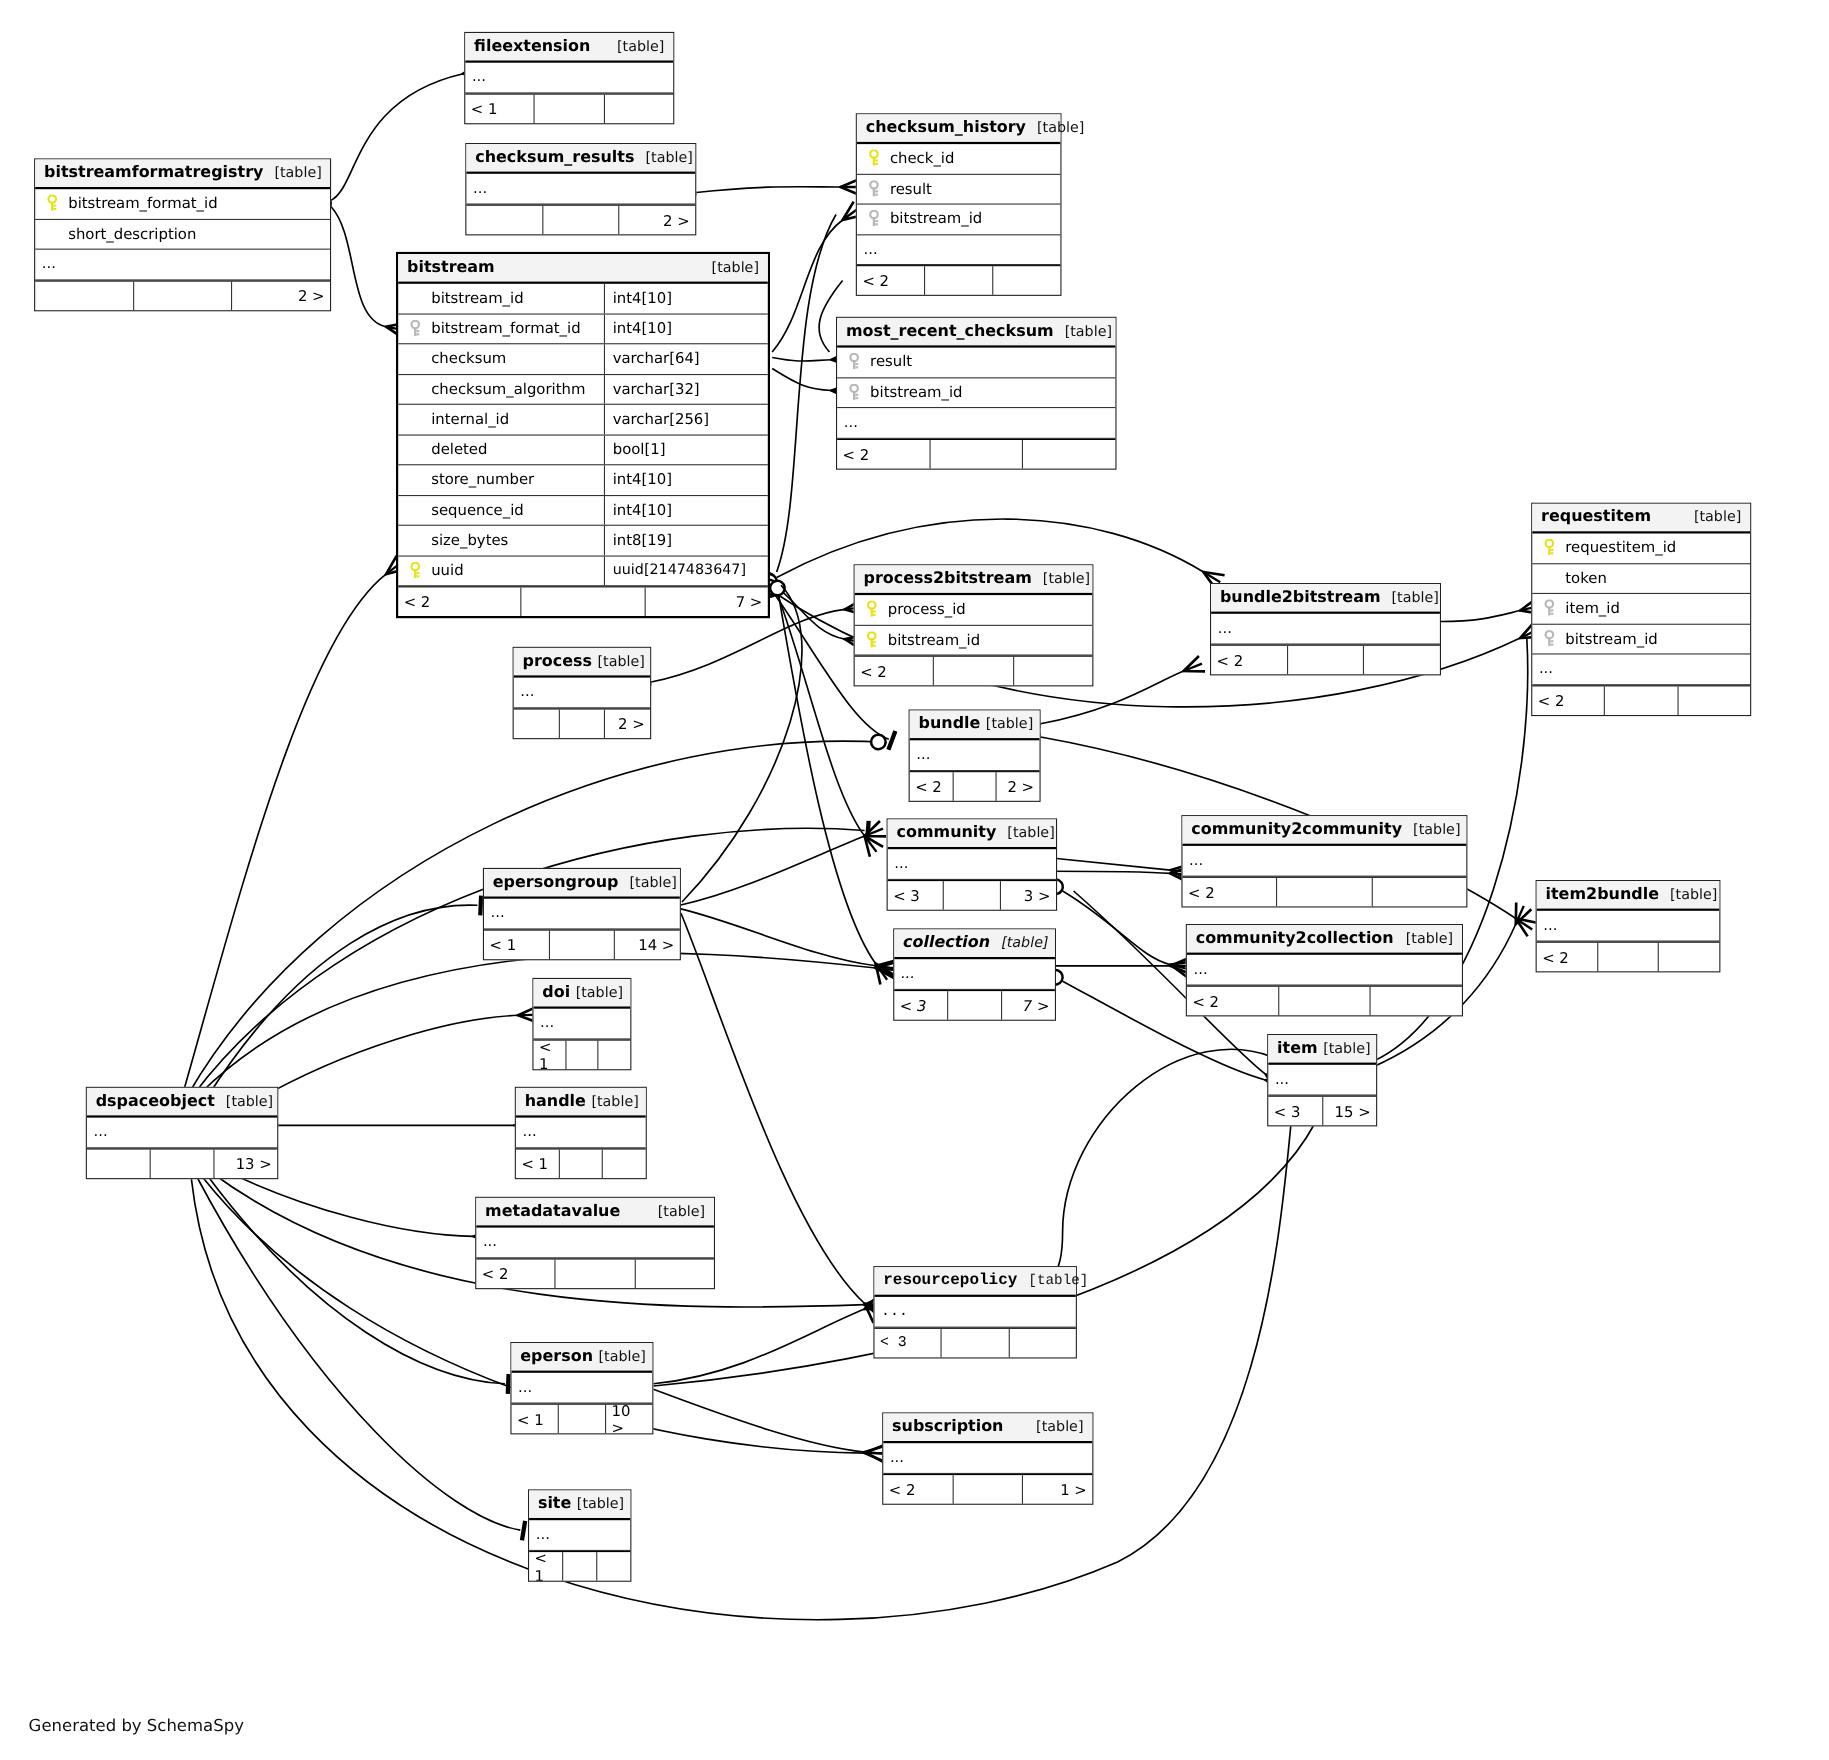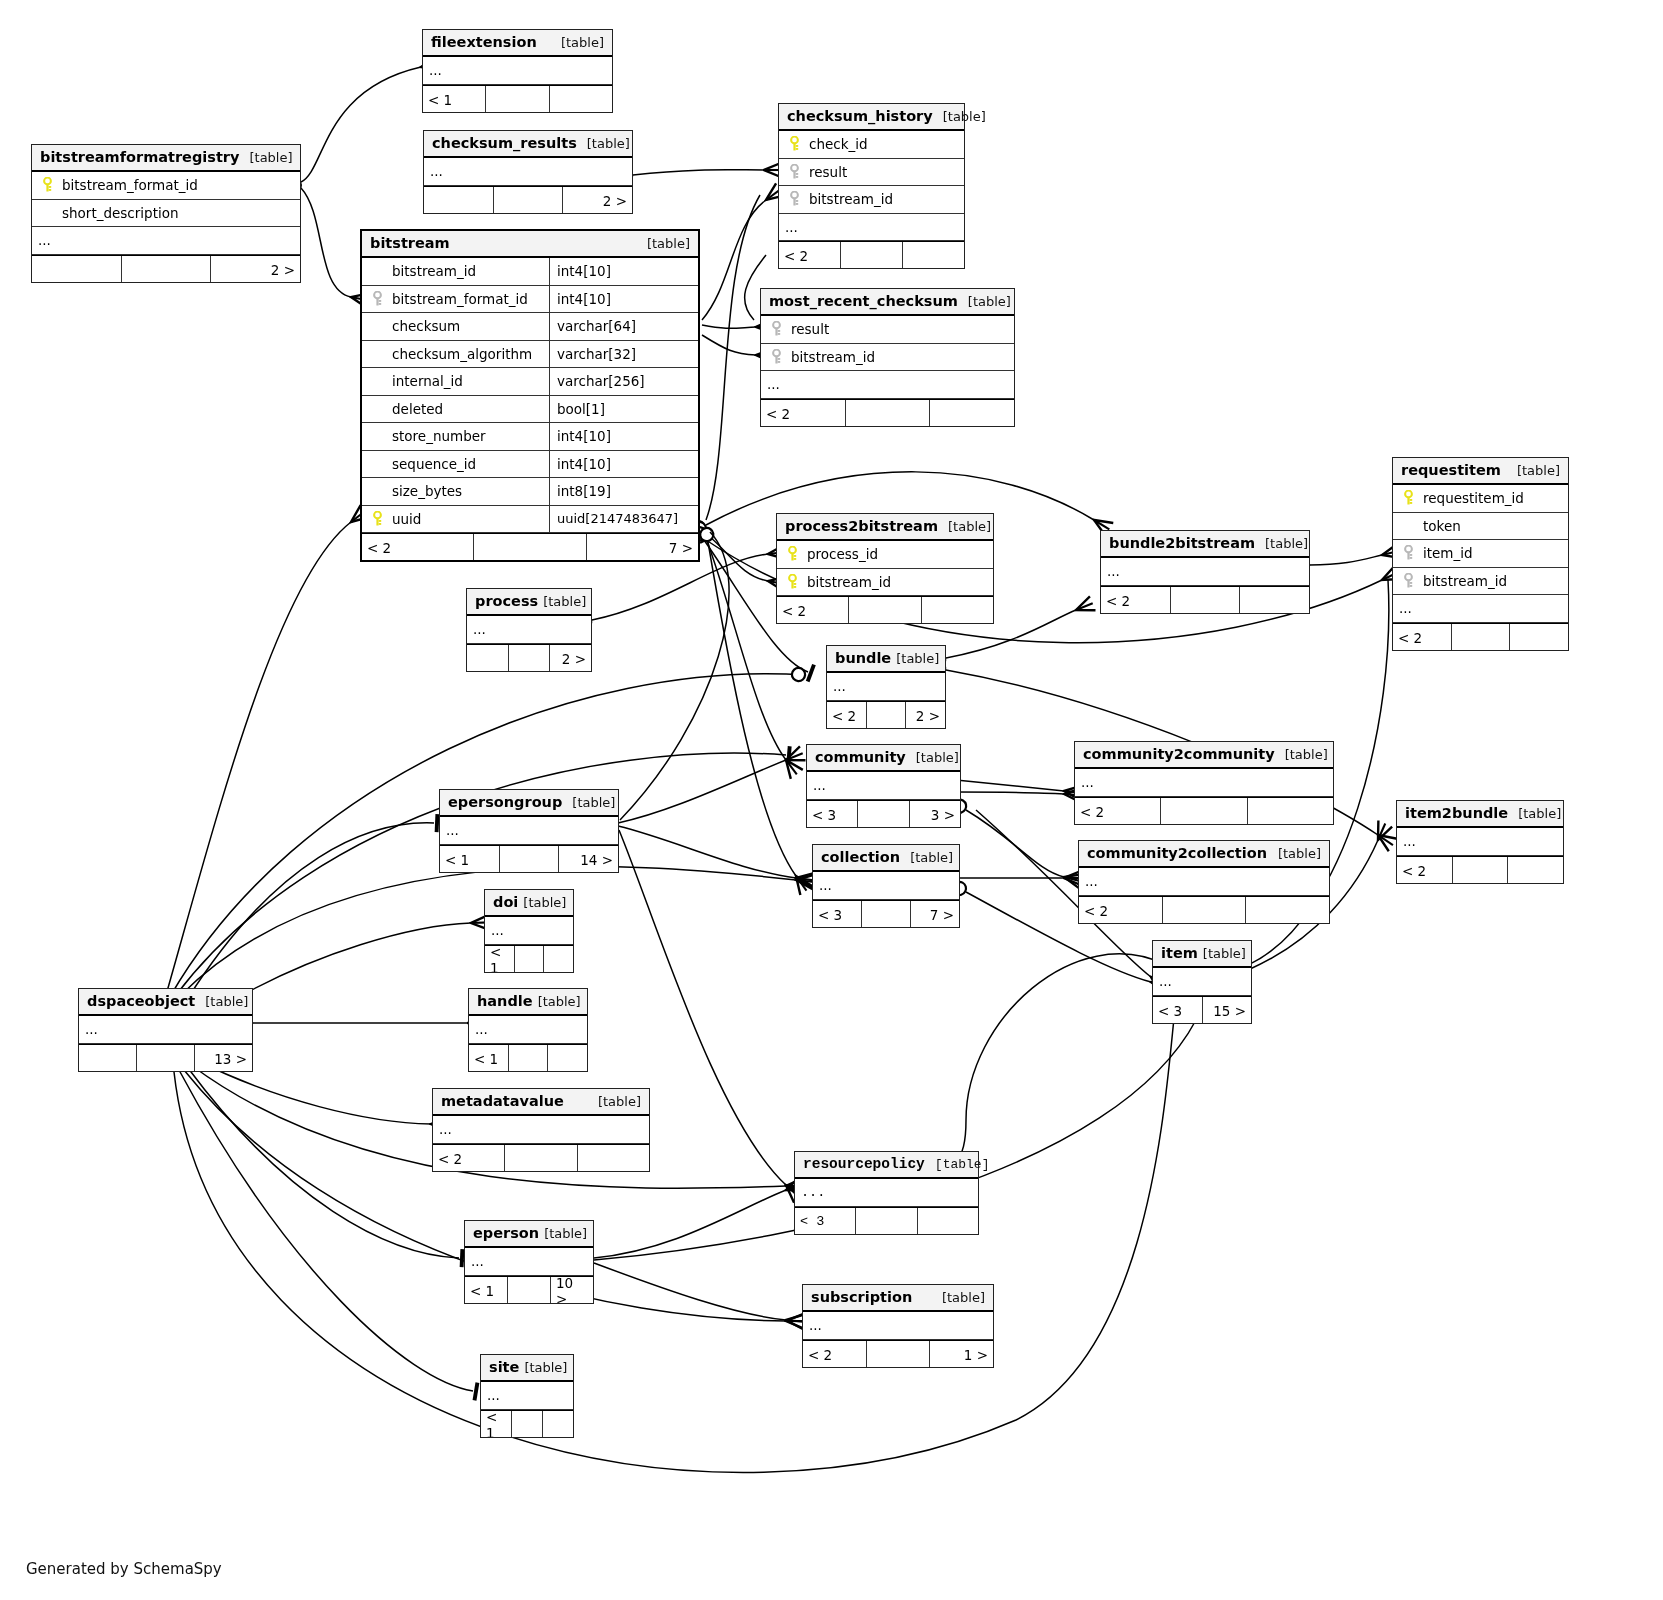--- a/index.html
+++ b/index.html
@@ -459,21 +459,21 @@
       <span class="t-tag">[table]</span>
     </div>
     <div class="t-row dots">...</div>
     <div class="t-foot">
       <div class="l">&lt; 2</div>
       <div class="l"></div>
       <div></div>
     </div>
   </div>
 
-  <div class="table-node" style="left:1376px;top:437px;width:177px;">
+  <div class="table-node" style="left:1376px;top:437px;width:200px;">
     <div class="t-head">
       <span class="t-name">requestitem</span>
       <span class="t-tag">[table]</span>
     </div>
     <div class="t-row">
       <span class="keywrap">
           <svg class="keyicon" width="11" height="16" viewBox="0 0 11 16">
             <circle cx="5.5" cy="4" r="3.4" fill="none" stroke="#e8e21a" stroke-width="2"></circle>
             <rect x="4.4" y="6.5" width="2.2" height="8" fill="#e8e21a"></rect>
             <rect x="6.6" y="9" width="2.6" height="1.9" fill="#e8e21a"></rect>
@@ -561,21 +561,21 @@
       <span class="t-tag">[table]</span>
     </div>
     <div class="t-row dots">...</div>
     <div class="t-foot">
       <div class="l">&lt; 1</div>
       <div class="l"></div>
       <div>14 &gt;</div>
     </div>
   </div>
 
-  <div class="table-node" style="left:796px;top:824px;width:148px;">
+  <div class="table-node" style="left:796px;top:824px;width:148px;font-style:italic;">
     <div class="t-head">
       <span class="t-name">collection</span>
       <span class="t-tag">[table]</span>
     </div>
     <div class="t-row dots">...</div>
     <div class="t-foot">
       <div class="l">&lt; 3</div>
       <div class="l"></div>
       <div>7 &gt;</div>
     </div>

